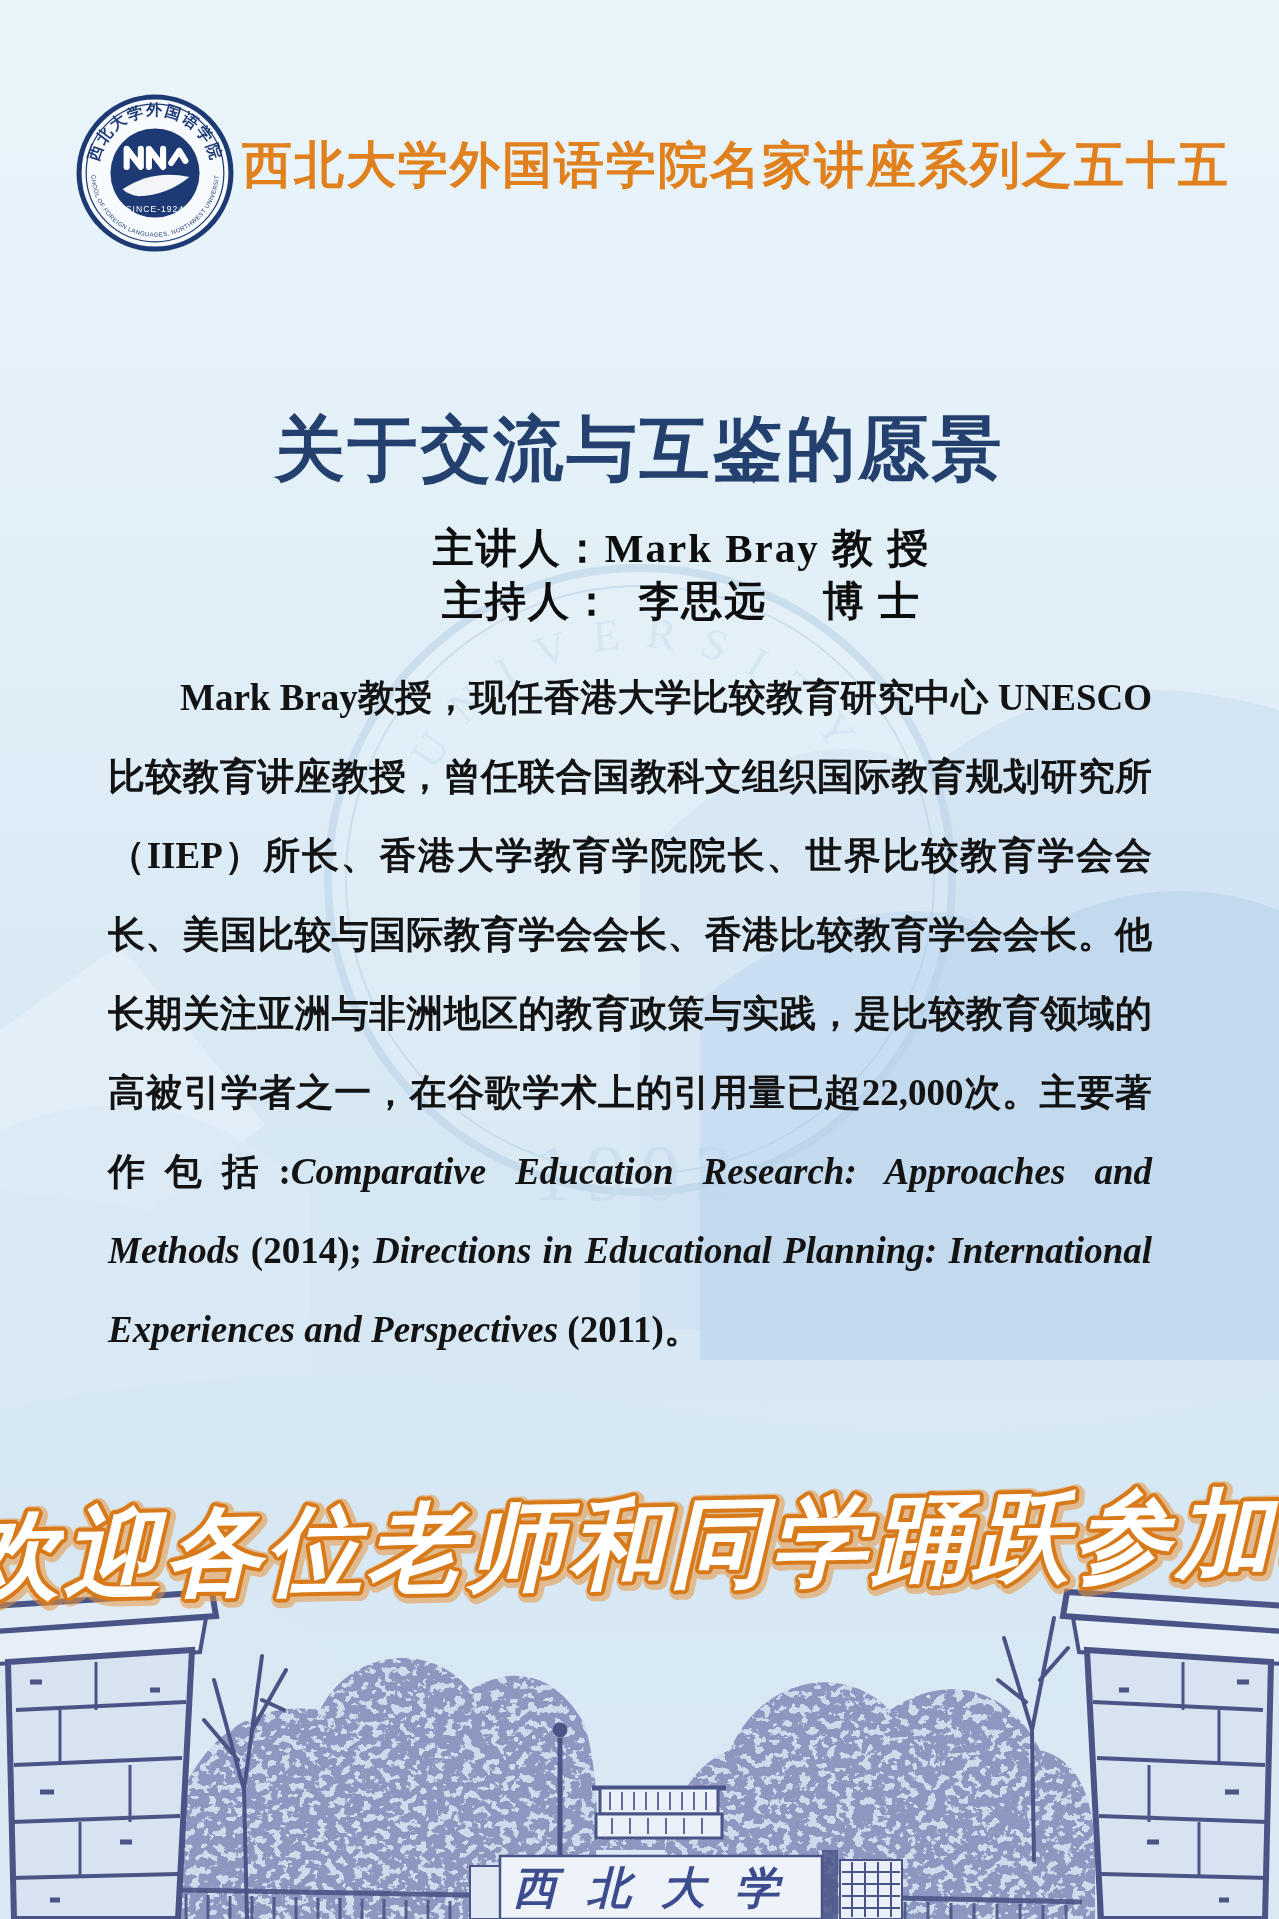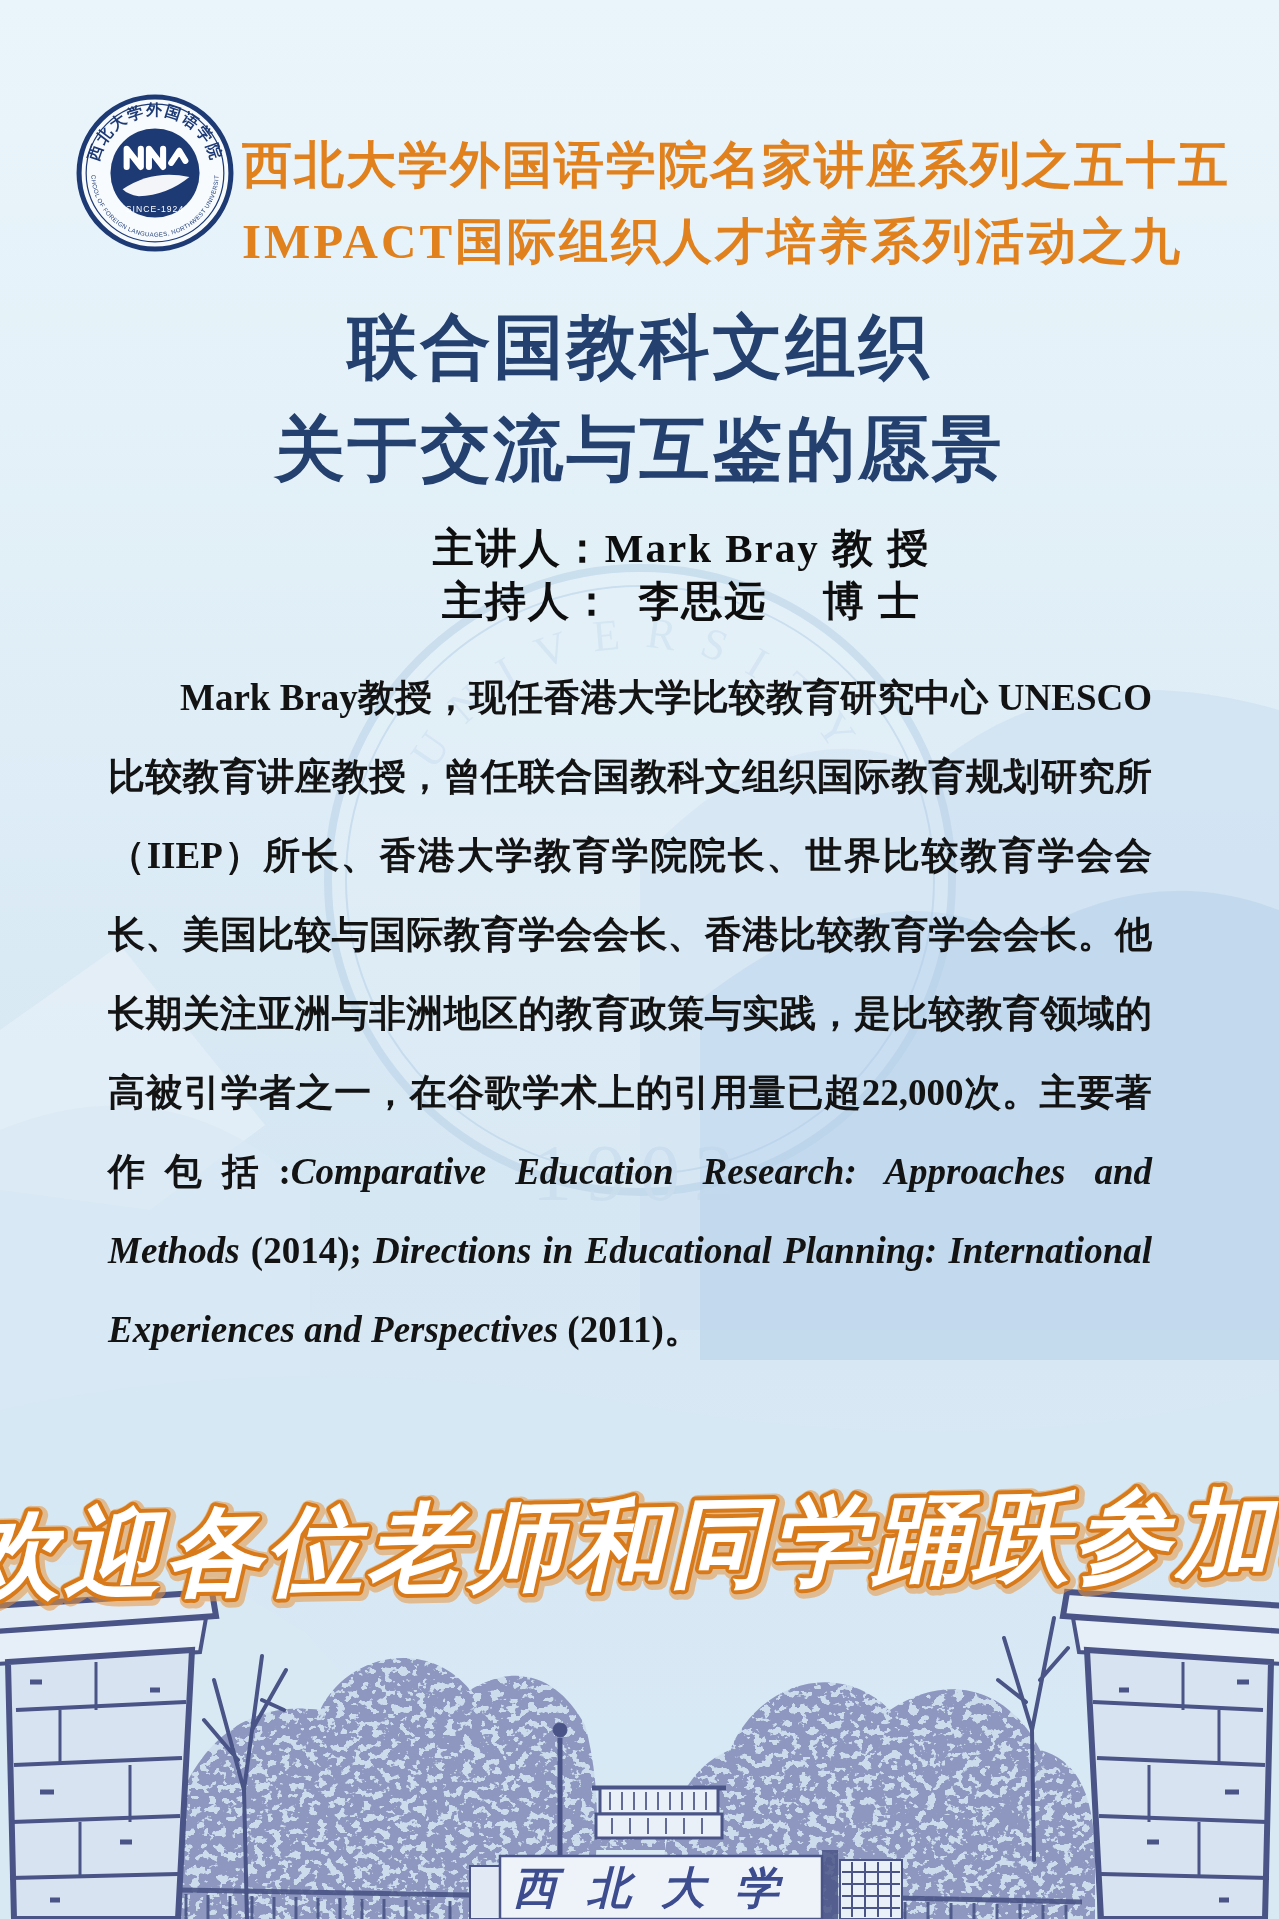--- a/index.html
+++ b/index.html
@@ -78,23 +78,21 @@
     <text font-size="6" fill="#1d3a75" letter-spacing="0.4">
       <textPath href="#arcBot" startOffset="50%" text-anchor="middle">· SCHOOL OF FOREIGN LANGUAGES, NORTHWEST UNIVERSITY ·</textPath>
     </text>
     <circle cx="80" cy="80" r="44" fill="#1d3a75"></circle>
     <path d="M52,74 L52,56 L66,74 L66,56 M74,74 L74,56 L88,74 L88,56 M96,70 L104,58 L110,68" stroke="#ffffff" stroke-width="6" fill="none" stroke-linecap="round" stroke-linejoin="round"></path>
     <path d="M48,96 Q78,76 114,84 Q92,102 64,103 Q53,101 48,96 Z" fill="#ffffff" opacity="0.95"></path>
     <text x="80" y="119" text-anchor="middle" font-size="8.5" letter-spacing="1" fill="#ffffff">SINCE-1924</text>
   </svg>
 
   <div class="hdr-line" id="hdr1">西北大学外国语学院名家讲座系列之五十五</div>
-  <div class="hdr-line" id="hdr2">IMPACT国际组织人才培养系列活动之九</div>
 
-  <div class="title-line" id="title1">联合国教科文组织</div>
   <div class="title-line" id="title2">关于交流与互鉴的愿景</div>
 
   <div class="speaker-line" id="speaker1">主讲人：Mark Bray 教 授</div>
   <div class="speaker-line" id="speaker2">主持人：  李思远　 博 士</div>
 
   <div class="bio"><span class="seg-normal">Mark Bray教授，现任香港大学比较教育研究中心 UNESCO比较教育讲座教授，曾任联合国教科文组织国际教育规划研究所（IIEP）所长、香港大学教育学院院长、世界比较教育学会会长、美国比较与国际教育学会会长、香港比较教育学会会长。他长期关注亚洲与非洲地区的教育政策与实践，是比较教育领域的高被引学者之一，在谷歌学术上的引用量已超22,000次。主要著作包括:</span><span class="seg-italic">Comparative Education Research: Approaches and Methods</span><span class="seg-normal"> (2014); </span><span class="seg-italic">Directions in Educational Planning: International Experiences and Perspectives</span><span class="seg-normal"> (2011)。</span></div>
 
 
   <svg id="welcome-svg" width="1279" height="200" viewBox="0 0 1279 200">
     <text x="642" y="142" text-anchor="middle" font-family="Liberation Serif, serif" font-weight="bold" font-style="italic" font-size="97" letter-spacing="4" fill="none" stroke="#E8963F" stroke-width="15" stroke-linejoin="round" opacity="0.55" transform="rotate(-1 640 120)">欢迎各位老师和同学踊跃参加!</text>

